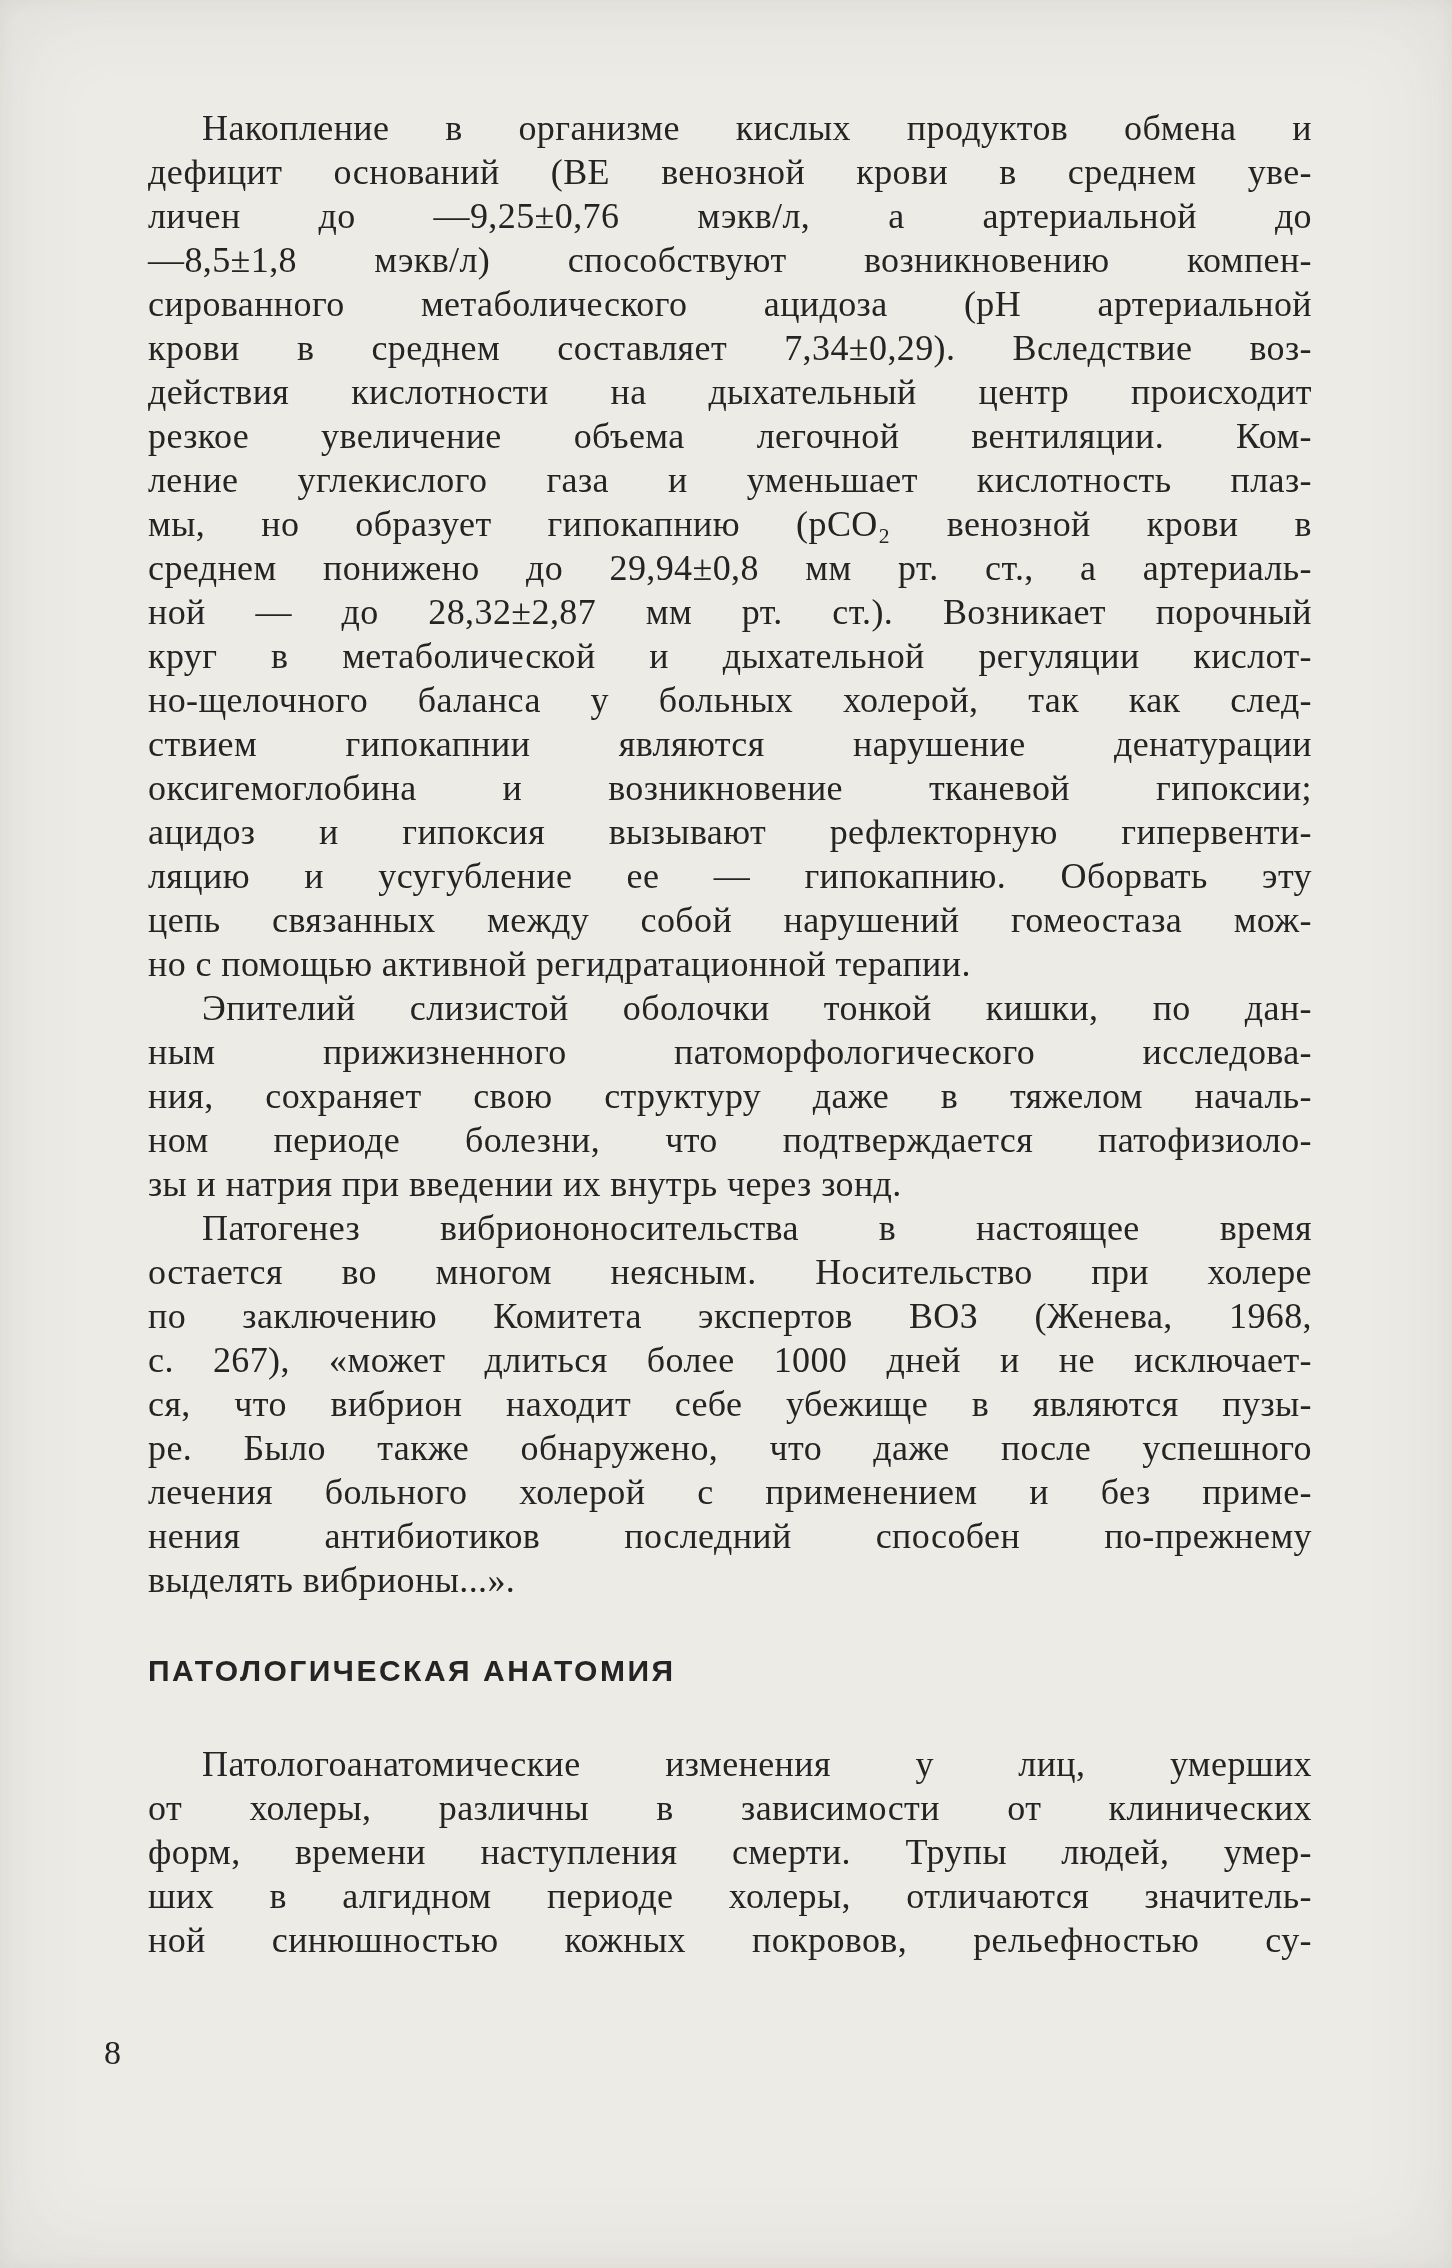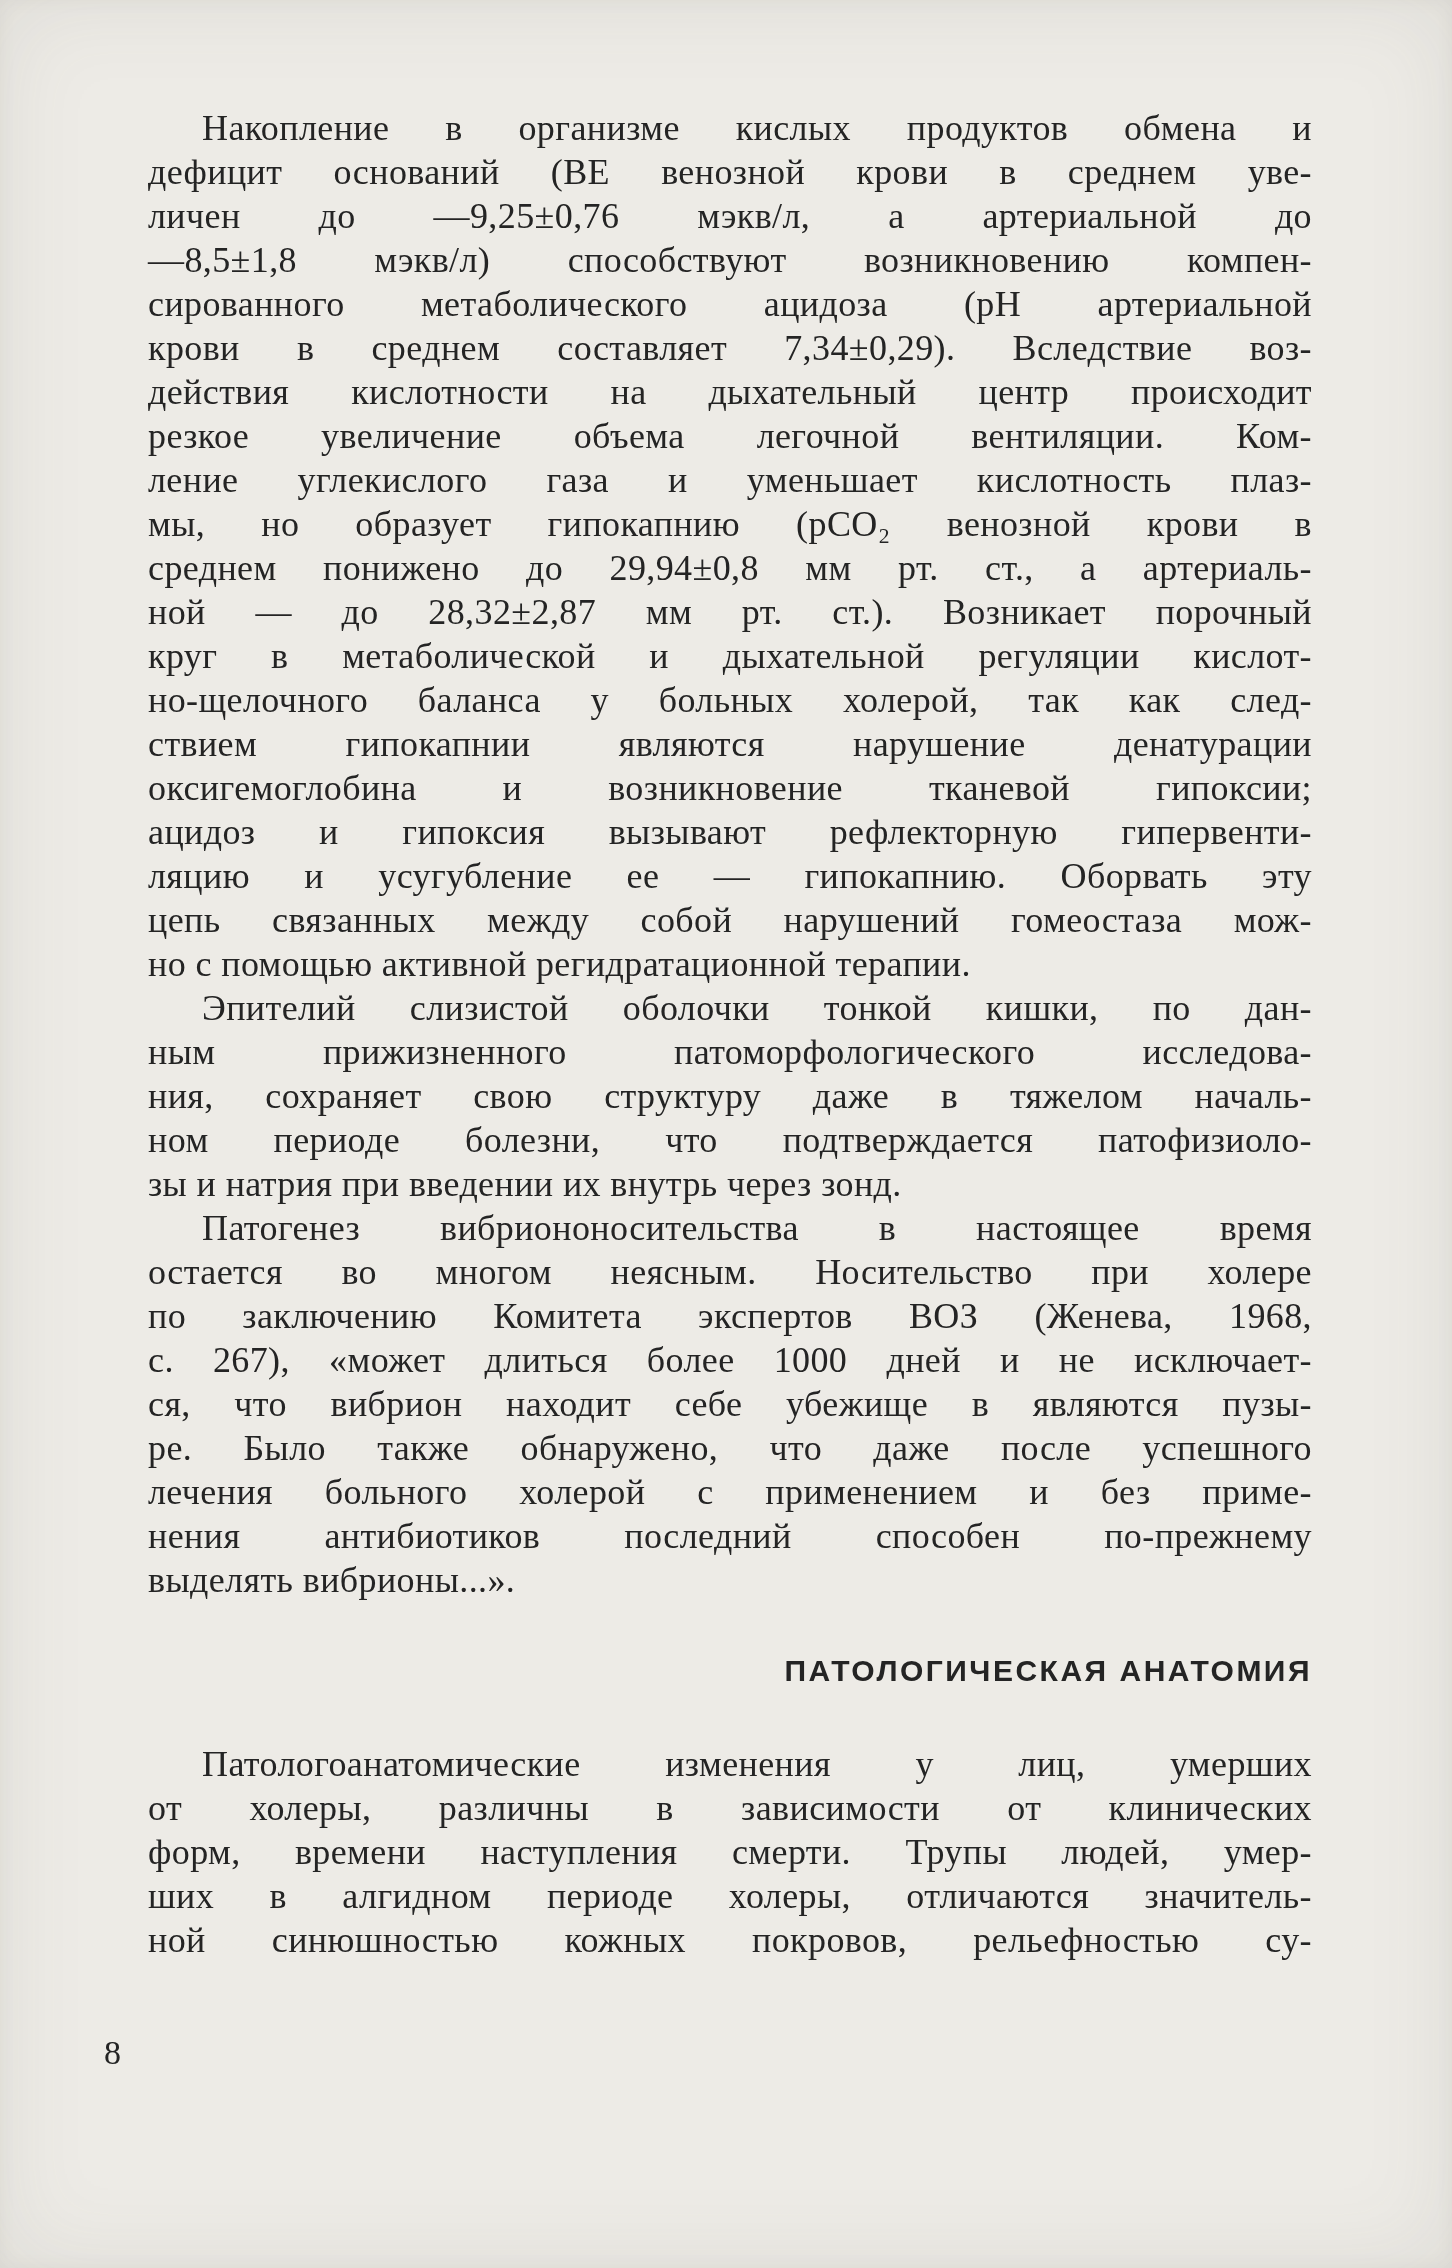--- a/index.html
+++ b/index.html
@@ -40,21 +40,21 @@
     text-indent: 54px;
   }
   .line.endline {
     text-align-last: left;
   }
   .heading {
     font-family: "Liberation Sans", "DejaVu Sans", sans-serif;
     font-size: 30px;
     font-weight: 600;
     letter-spacing: 2.5px;
-    text-align: right;
+    text-align: left;
     margin-top: 52px;
     margin-bottom: 54px;
     color: var(--ink, #242424);
   }
   .page-number {
     position: absolute;
     left: 104px;
     top: 2034px;
     font-size: 34px;
     font-family: "Liberation Serif", "DejaVu Serif", serif;

